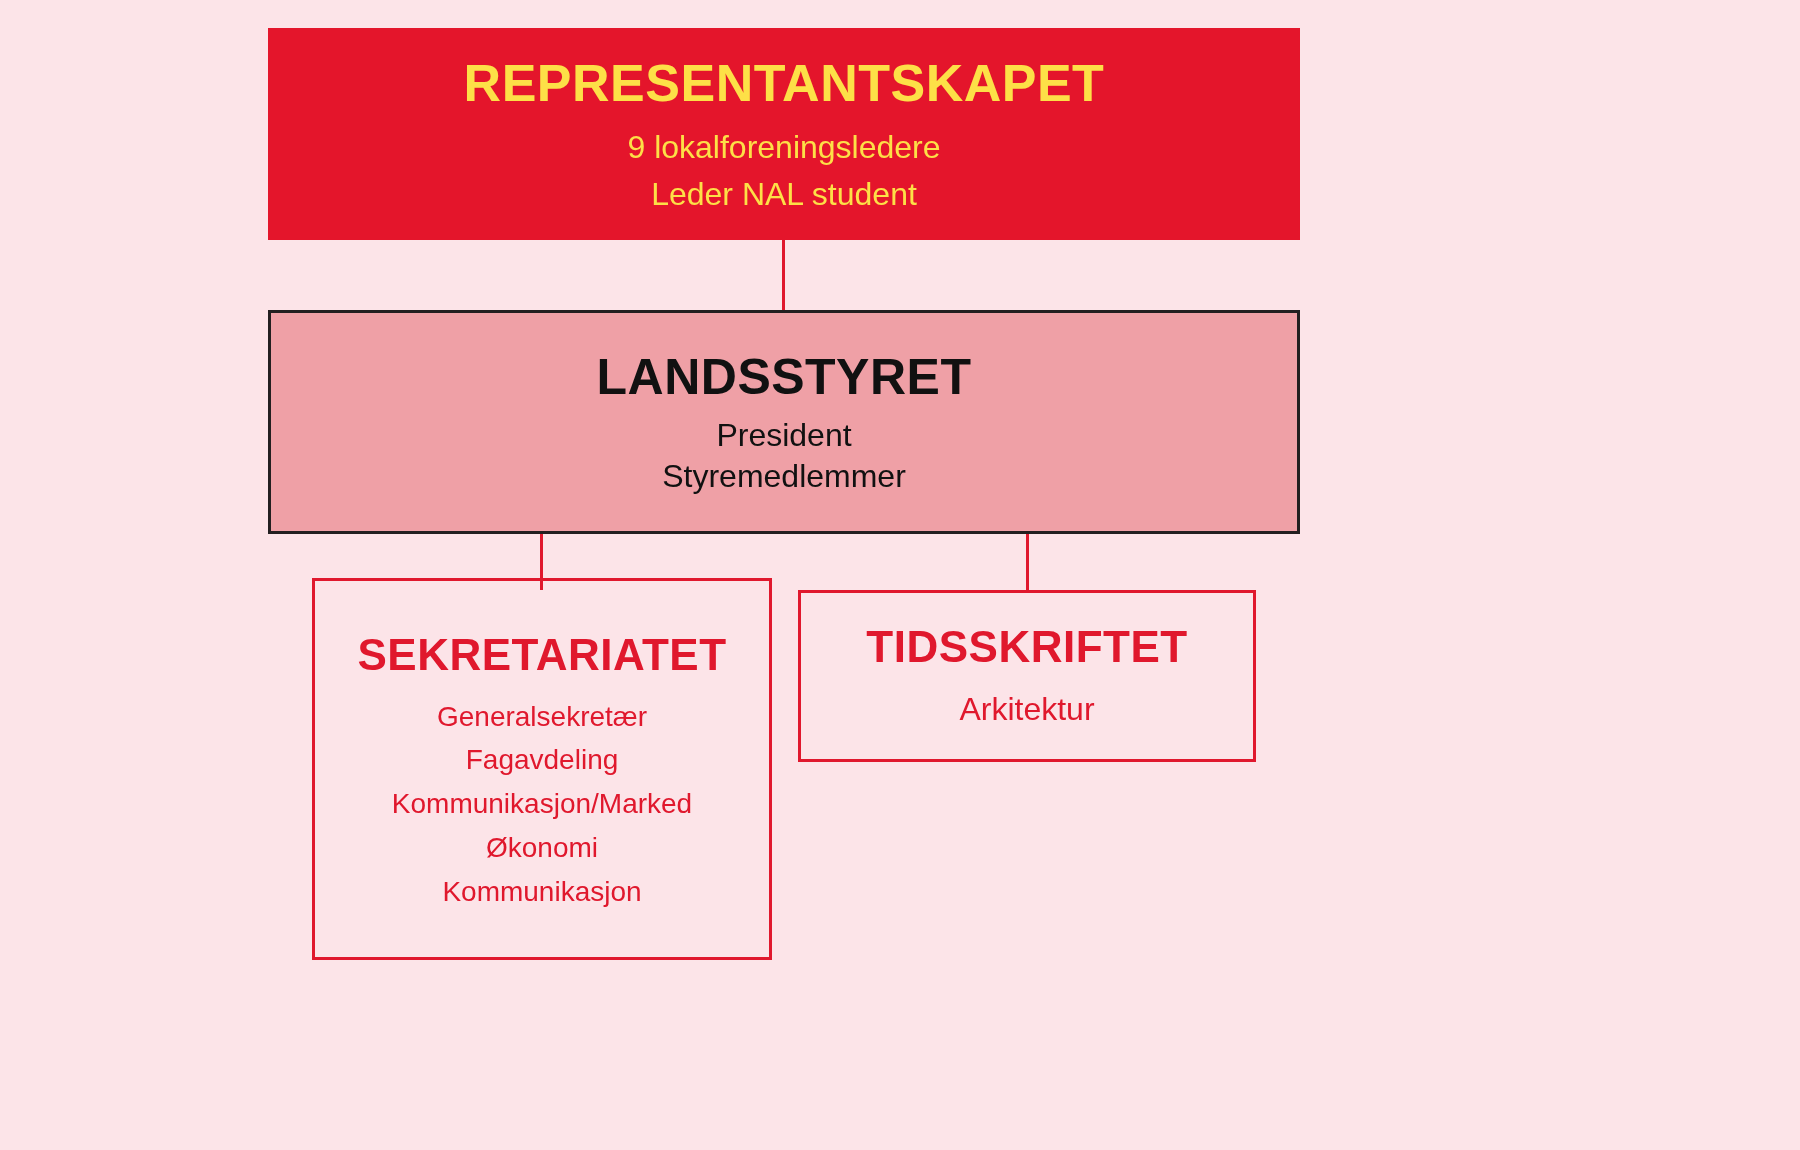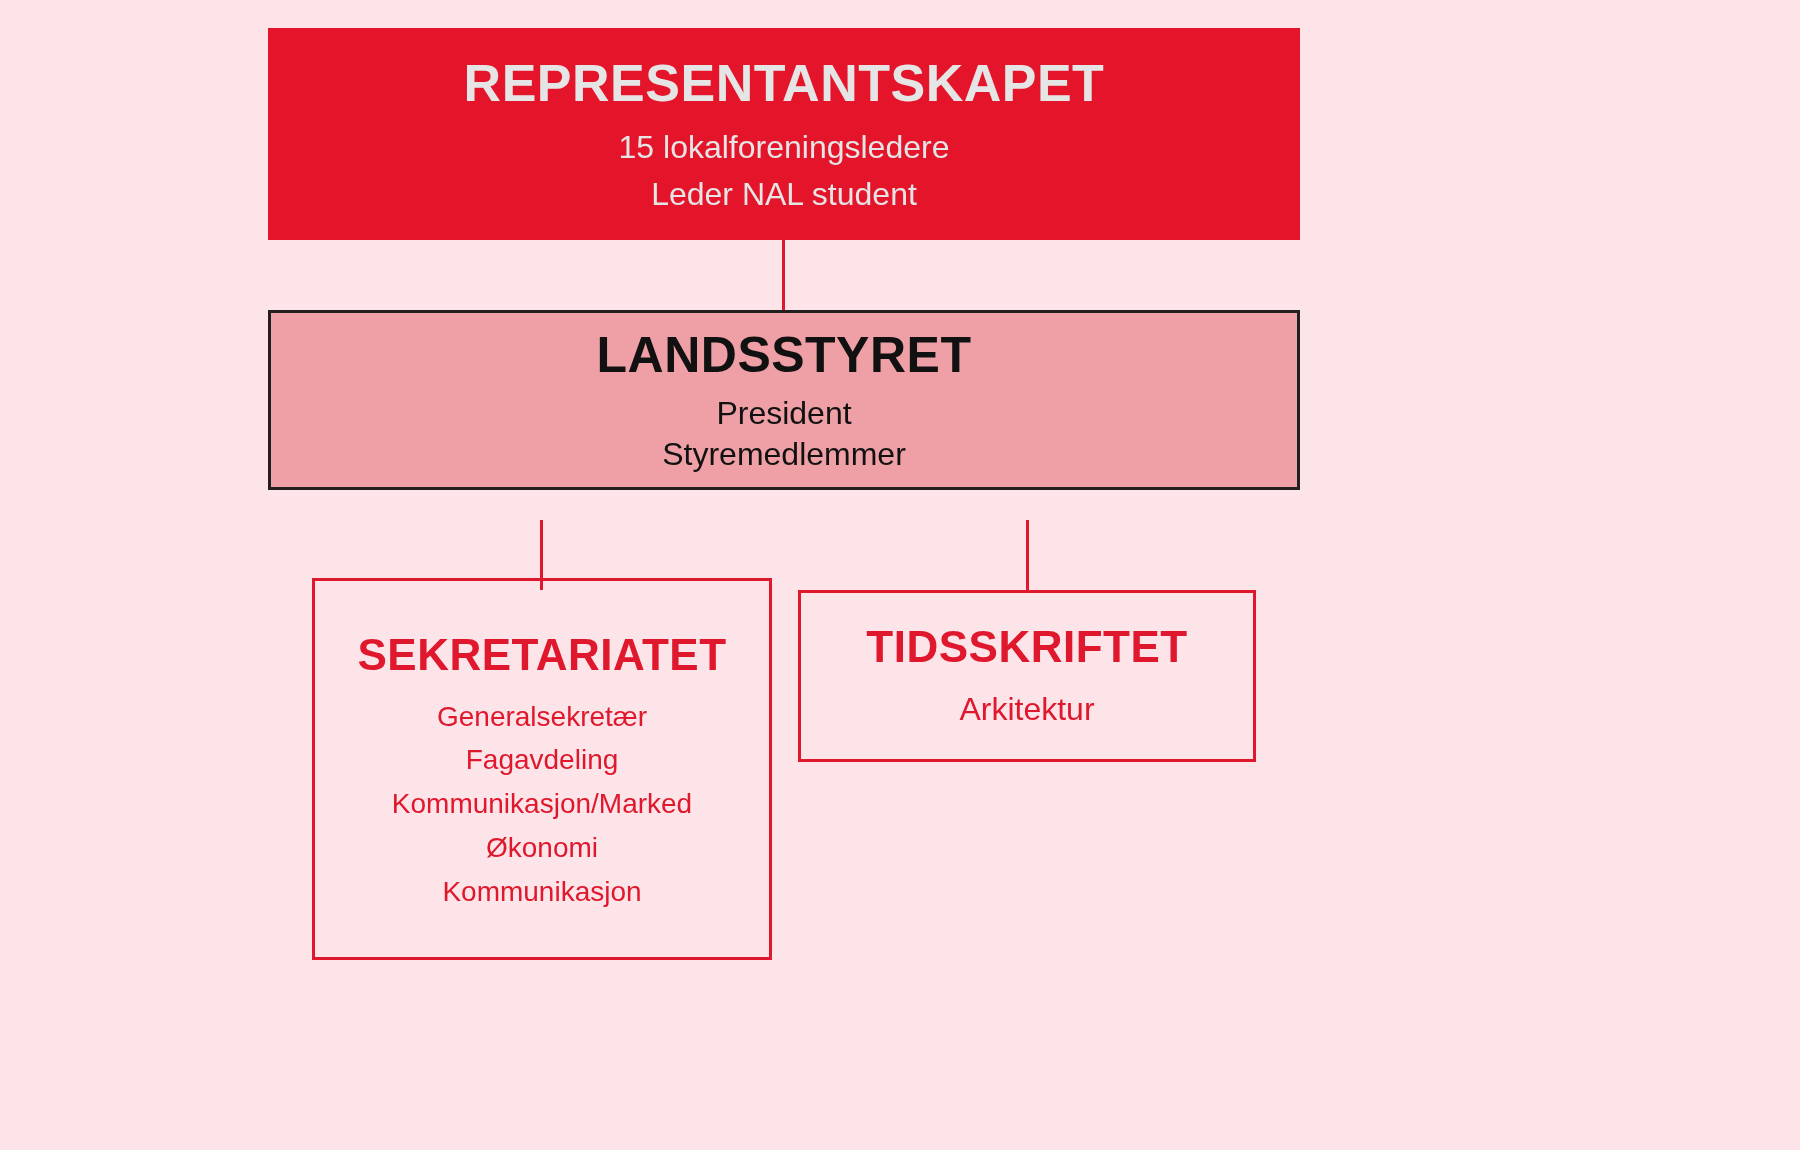--- a/index.html
+++ b/index.html
@@ -47,38 +47,38 @@
     line-height: 1.28;
   }
 
   
   #node-representantskapet {
     left: 268px;
     top: 28px;
     width: 1032px;
     height: 212px;
     background: #e4152b;
-    color: #e5e5e5;
+    color: #fde047;
     padding-top: 6px;
   }
   #node-representantskapet .node-title {
     font-size: 52px;
     margin-bottom: 14px;
   }
   #node-representantskapet .node-line {
     font-size: 32px;
     margin: 3px 0;
   }
 
   
   #node-landsstyret {
     left: 268px;
     top: 310px;
     width: 1032px;
-    height: 180px;
+    height: 224px;
     background: #efa0a6;
     border: 3px solid #231f20;
     color: #111111;
     padding-top: 4px;
   }
   #node-landsstyret .node-title {
     font-size: 50px;
     margin-bottom: 12px;
   }
   #node-landsstyret .node-line {
@@ -130,21 +130,21 @@
 <div id="org-chart">
 
   <div class="connector v" style="left:782px; top:240px; height:70px;"></div>
 
   <div class="connector v" style="left:540px; top:520px; height:70px;"></div>
 
   <div class="connector v" style="left:1026px; top:520px; height:70px;"></div>
 
   <div class="node" id="node-representantskapet">
     <div class="node-title">REPRESENTANTSKAPET</div>
-    <div class="node-line">15 lokalforeningsledere</div>
+    <div class="node-line">9 lokalforeningsledere</div>
     <div class="node-line">Leder NAL student</div>
   </div>
 
   <div class="node" id="node-landsstyret">
     <div class="node-title">LANDSSTYRET</div>
     <div class="node-line">President</div>
     <div class="node-line">Styremedlemmer</div>
   </div>
 
   <div class="node" id="node-sekretariatet">

